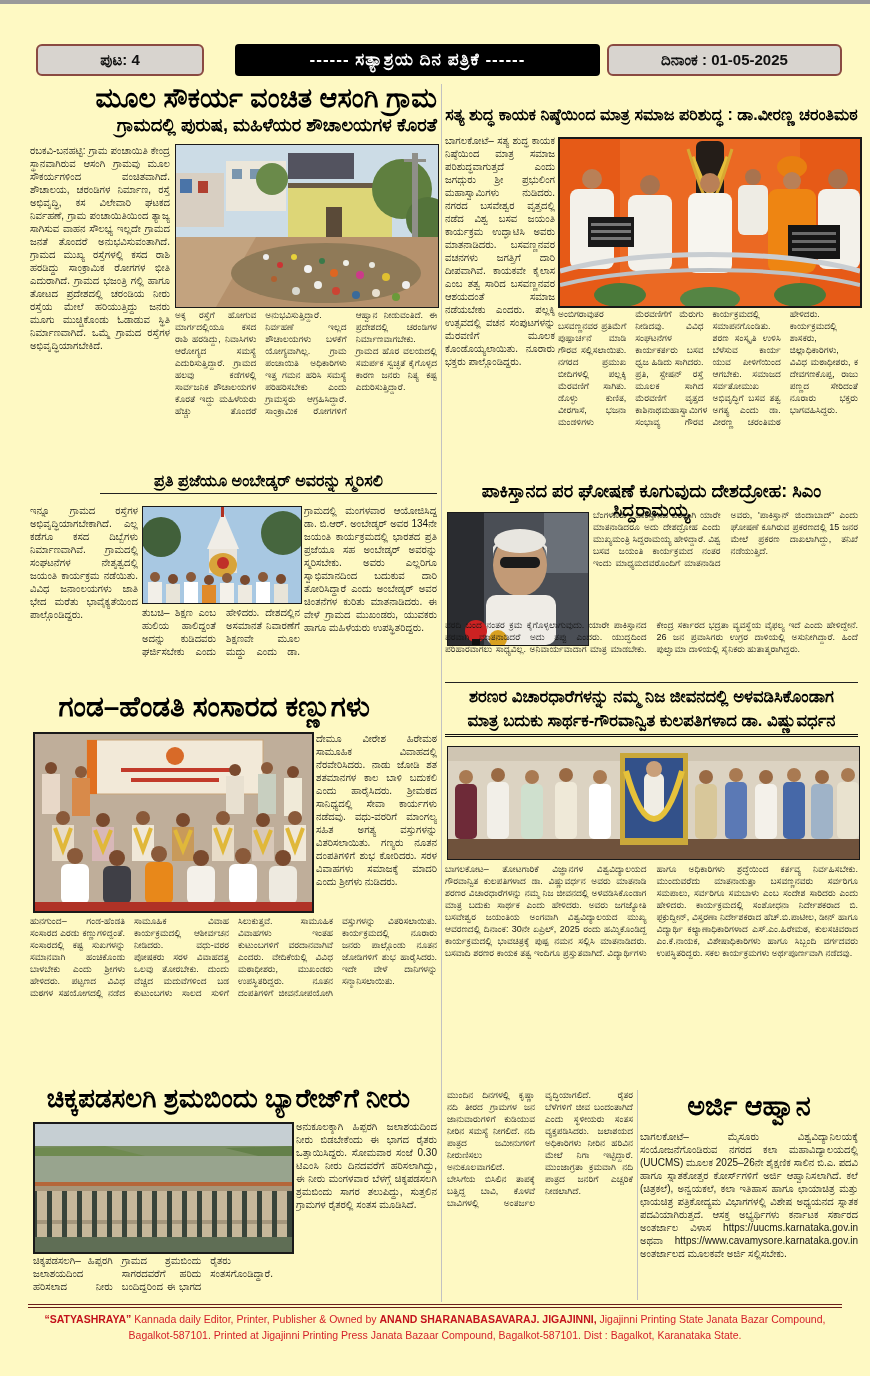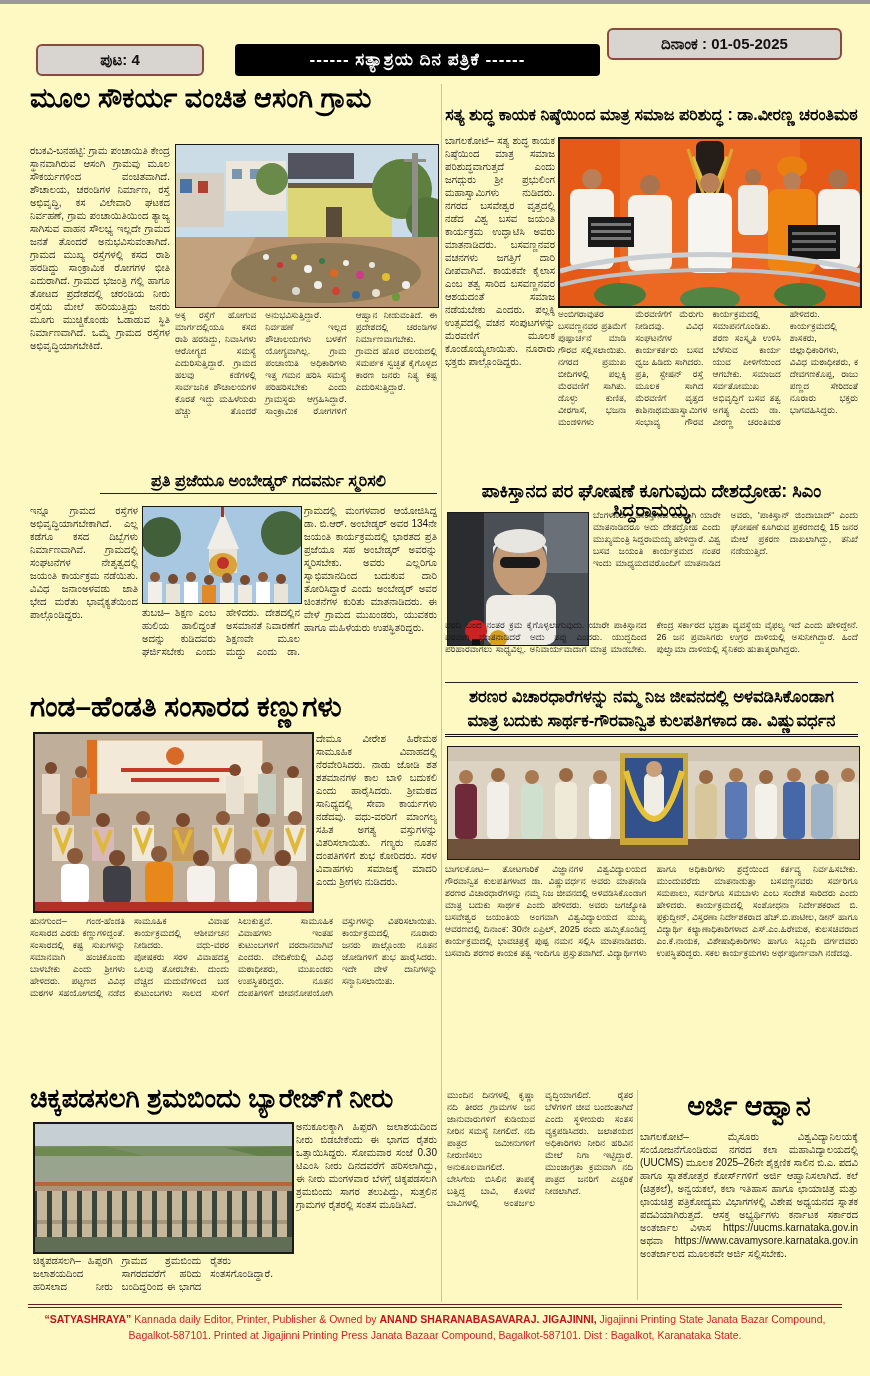--- a/index.html
+++ b/index.html
@@ -3,21 +3,21 @@
 <meta charset="utf-8">
 <style>
   html,body{margin:0;padding:0;background:#9a9a9a;}
   #page{position:relative;width:870px;height:1376px;background:#fef9c3;margin:4px auto;overflow:hidden;
         font-family:"Liberation Sans","DejaVu Sans",sans-serif;color:#111;}
   .abs{position:absolute;}
   .pill{background:#d8d4cf;border:2px solid #8a4a42;border-radius:6px;text-align:center;
         font-weight:bold;font-size:15px;line-height:28px;color:#111;}
   .masthead{background:#000;border-radius:4px;color:#fff;text-align:center;font-weight:bold;
         font-size:17px;line-height:32px;letter-spacing:1px;}
-  .hl{font-weight:bold;color:#000;line-height:1.08;}
+  .hl{font-weight:bold;color:#000;line-height:1.08;text-align:right;}
   .hl-c{text-align:center;}
   .body-sm{font-size:9px;line-height:1.33;text-align:justify;color:#151515;overflow:hidden;}
   .body-xs{font-size:10px;line-height:1.3;text-align:justify;color:#151515;overflow:hidden;}
   .cols2{columns:2;column-gap:10px;}
   .cols3{columns:3;column-gap:9px;}
   .cols4{columns:4;column-gap:9px;}
   .photo{border:2px solid #1a1a1a;overflow:hidden;background:#ddd;}
   .photo svg{display:block;width:100%;height:100%;}
   .vrule{width:1px;background:#c2c2c2;}
   .hrule{height:1px;background:#222;}
@@ -25,26 +25,27 @@
   .footer-text{color:#d41f28;font-size:10.5px;line-height:1.5;text-align:center;}
   .footer-text b{color:#c3121c;}
 </style>
 </head>
 <body>
 
 <div id="page">
 
   <div class="abs pill" style="left:36px;top:40px;width:164px;height:28px;">ಪುಟ: 4</div>
   <div class="abs masthead" style="left:235px;top:40px;width:365px;height:32px;">------  ಸತ್ಯಾಶ್ರಯ ದಿನ ಪತ್ರಿಕೆ  ------</div>
-  <div class="abs pill" style="left:607px;top:24px;width:231px;height:28px;">ದಿನಾಂಕ : 01-05-2025</div>
+  <div class="abs pill" style="left:607px;top:40px;width:231px;height:28px;">ದಿನಾಂಕ : 01-05-2025</div>
 
   <div class="abs vrule" style="left:441px;top:80px;height:1218px;"></div>
   <div class="abs vrule" style="left:637px;top:1086px;height:210px;"></div>
 
   <div class="abs hl" style="left:30px;top:80px;width:407px;font-size:27px;">ಮೂಲ ಸೌಕರ್ಯ ವಂಚಿತ ಆಸಂಗಿ ಗ್ರಾಮ</div>
+  <div class="abs hl" style="left:30px;top:112px;width:407px;font-size:18px;">ಗ್ರಾಮದಲ್ಲಿ ಪುರುಷ, ಮಹಿಳೆಯರ ಶೌಚಾಲಯಗಳ ಕೊರತೆ</div>
   <div class="abs body-xs" style="left:30px;top:140px;width:140px;height:358px;">ರಬಕವಿ-ಬನಹಟ್ಟಿ: ಗ್ರಾಮ ಪಂಚಾಯಿತಿ ಕೇಂದ್ರ ಸ್ಥಾನವಾಗಿರುವ ಆಸಂಗಿ ಗ್ರಾಮವು ಮೂಲ ಸೌಕರ್ಯಗಳಿಂದ ವಂಚಿತವಾಗಿದೆ. ಶೌಚಾಲಯ, ಚರಂಡಿಗಳ ನಿರ್ಮಾಣ, ರಸ್ತೆ ಅಭಿವೃದ್ಧಿ, ಕಸ ವಿಲೇವಾರಿ ಘಟಕದ ನಿರ್ವಹಣೆ, ಗ್ರಾಮ ಪಂಚಾಯಿತಿಯಿಂದ ತ್ಯಾಜ್ಯ ಸಾಗಿಸುವ ವಾಹನ ಸೌಲಭ್ಯ ಇಲ್ಲದೇ ಗ್ರಾಮದ ಜನತೆ ತೊಂದರೆ ಅನುಭವಿಸುವಂತಾಗಿದೆ. ಗ್ರಾಮದ ಮುಖ್ಯ ರಸ್ತೆಗಳಲ್ಲಿ ಕಸದ ರಾಶಿ ಹರಡಿದ್ದು ಸಾಂಕ್ರಾಮಿಕ ರೋಗಗಳ ಭೀತಿ ಎದುರಾಗಿದೆ. ಗ್ರಾಮದ ಭಜಂತ್ರಿ ಗಲ್ಲಿ ಹಾಗೂ ತೋಟದ ಪ್ರದೇಶದಲ್ಲಿ ಚರಂಡಿಯ ನೀರು ರಸ್ತೆಯ ಮೇಲೆ ಹರಿಯುತ್ತಿದ್ದು ಜನರು ಮೂಗು ಮುಚ್ಚಿಕೊಂಡು ಓಡಾಡುವ ಸ್ಥಿತಿ ನಿರ್ಮಾಣವಾಗಿದೆ. ಒಮ್ಮೆ ಗ್ರಾಮದ ರಸ್ತೆಗಳ ಅಭಿವೃದ್ಧಿಯಾಗಬೇಕಿದೆ.</div>
 
   <div class="abs photo" style="left:175px;top:140px;width:262px;height:162px;border-width:1px;">
     <svg viewBox="0 0 262 162" preserveAspectRatio="none">
       <rect width="262" height="162" fill="#ccdce6"></rect>
       <rect x="0" y="28" width="48" height="54" fill="#d8cfc2"></rect>
       <rect x="4" y="34" width="12" height="14" fill="#4a74a8"></rect>
       <rect x="22" y="36" width="10" height="12" fill="#b04030"></rect>
       <rect x="50" y="16" width="60" height="50" fill="#ece7da"></rect>
       <rect x="56" y="24" width="10" height="10" fill="#7a96ae"></rect>
@@ -79,22 +80,22 @@
         <circle cx="220" cy="152" r="4" fill="#6a9a3a"></circle>
           <circle cx="120" cy="146" r="4" fill="#d8d8d0"></circle>
         <circle cx="98" cy="134" r="3" fill="#b06030"></circle>
           <circle cx="230" cy="140" r="4" fill="#efefef"></circle>
       </g>
     </svg>
   </div>
 
   <div class="abs body-sm cols3" style="left:175px;top:306px;width:262px;height:156px;">ಅಕ್ಕ ರಸ್ತೆಗೆ ಹೋಗುವ ಮಾರ್ಗದಲ್ಲಿಯೂ ಕಸದ ರಾಶಿ ಹರಡಿದ್ದು, ನಿವಾಸಿಗಳು ಆರೋಗ್ಯದ ಸಮಸ್ಯೆ ಎದುರಿಸುತ್ತಿದ್ದಾರೆ. ಗ್ರಾಮದ ಹಲವು ಕಡೆಗಳಲ್ಲಿ ಸಾರ್ವಜನಿಕ ಶೌಚಾಲಯಗಳ ಕೊರತೆ ಇದ್ದು ಮಹಿಳೆಯರು ಹೆಚ್ಚು ತೊಂದರೆ ಅನುಭವಿಸುತ್ತಿದ್ದಾರೆ. ನಿರ್ವಹಣೆ ಇಲ್ಲದ ಶೌಚಾಲಯಗಳು ಬಳಕೆಗೆ ಯೋಗ್ಯವಾಗಿಲ್ಲ. ಗ್ರಾಮ ಪಂಚಾಯಿತಿ ಅಧಿಕಾರಿಗಳು ಇತ್ತ ಗಮನ ಹರಿಸಿ ಸಮಸ್ಯೆ ಪರಿಹರಿಸಬೇಕು ಎಂದು ಗ್ರಾಮಸ್ಥರು ಆಗ್ರಹಿಸಿದ್ದಾರೆ. ಸಾಂಕ್ರಾಮಿಕ ರೋಗಗಳಿಗೆ ಆಹ್ವಾನ ನೀಡುವಂತಿದೆ. ಈ ಪ್ರದೇಶದಲ್ಲಿ ಚರಂಡಿಗಳ ನಿರ್ಮಾಣವಾಗಬೇಕು. ಗ್ರಾಮದ ಹೊರ ವಲಯದಲ್ಲಿ ಸಮರ್ಪಕ ಸ್ವಚ್ಛತೆ ಕೈಗೊಳ್ಳದ ಕಾರಣ ಜನರು ನಿತ್ಯ ಕಷ್ಟ ಎದುರಿಸುತ್ತಿದ್ದಾರೆ.</div>
 
-  <div class="abs hl hl-c" style="left:100px;top:468px;width:337px;font-size:16px;border-bottom:1px solid #222;padding-bottom:4px;">ಪ್ರತಿ ಪ್ರಜೆಯೂ ಅಂಬೇಡ್ಕರ್ ಗದವರ್ನು ಸ್ಮರಿಸಲಿ</div>
-  <div class="abs body-xs" style="left:30px;top:500px;width:108px;height:168px;">ಇನ್ನೂ ಗ್ರಾಮದ ರಸ್ತೆಗಳ ಅಭಿವೃದ್ಧಿಯಾಗಬೇಕಾಗಿದೆ. ಎಲ್ಲ ಕಡೆಗೂ ಕಸದ ದಿಬ್ಬೆಗಳು ನಿರ್ಮಾಣವಾಗಿವೆ. ಗ್ರಾಮದಲ್ಲಿ ಸಂಘಟನೆಗಳ ನೇತೃತ್ವದಲ್ಲಿ ಜಯಂತಿ ಕಾರ್ಯಕ್ರಮ ನಡೆಯಿತು. ವಿವಿಧ ಜನಾಂಅಳವಡು ಜಾತಿ ಭೇದ ಮರೆತು ಭಾವೈಕ್ಯತೆಯಿಂದ ಪಾಲ್ಗೊಂಡಿದ್ದರು.</div>
+  <div class="abs hl hl-c" style="left:100px;top:468px;width:337px;font-size:16px;border-bottom:1px solid #222;padding-bottom:4px;">ಪ್ರತಿ ಪ್ರಜೆಯೂ ಅಂಬೇಡ್ಕರ್ ಅವರನ್ನು ಸ್ಮರಿಸಲಿ</div>
+  <div class="abs body-xs" style="left:30px;top:500px;width:108px;height:168px;">ಇನ್ನೂ ಗ್ರಾಮದ ರಸ್ತೆಗಳ ಅಭಿವೃದ್ಧಿಯಾಗಬೇಕಾಗಿದೆ. ಎಲ್ಲ ಕಡೆಗೂ ಕಸದ ದಿಬ್ಬೆಗಳು ನಿರ್ಮಾಣವಾಗಿವೆ. ಗ್ರಾಮದಲ್ಲಿ ಸಂಘಟನೆಗಳ ನೇತೃತ್ವದಲ್ಲಿ ಜಯಂತಿ ಕಾರ್ಯಕ್ರಮ ನಡೆಯಿತು. ವಿವಿಧ ಜನಾಂಲಯಗಳು ಜಾತಿ ಭೇದ ಮರೆತು ಭಾವೈಕ್ಯತೆಯಿಂದ ಪಾಲ್ಗೊಂಡಿದ್ದರು.</div>
 
   <div class="abs photo" style="left:142px;top:502px;width:158px;height:96px;border-width:1px;">
     <svg viewBox="0 0 158 96" preserveAspectRatio="none">
       <rect width="158" height="96" fill="#a8c8e2"></rect>
       <circle cx="18" cy="30" r="20" fill="#41603a"></circle>
       <circle cx="140" cy="26" r="22" fill="#46663e"></circle>
       <polygon points="80,4 64,42 96,42" fill="#f0ede6"></polygon>
       <rect x="66" y="42" width="28" height="24" fill="#e9e4da"></rect>
       <rect x="78" y="0" width="3" height="10" fill="#b03020"></rect>
       <ellipse cx="80" cy="58" rx="14" ry="12" fill="#d8a43a"></ellipse>

